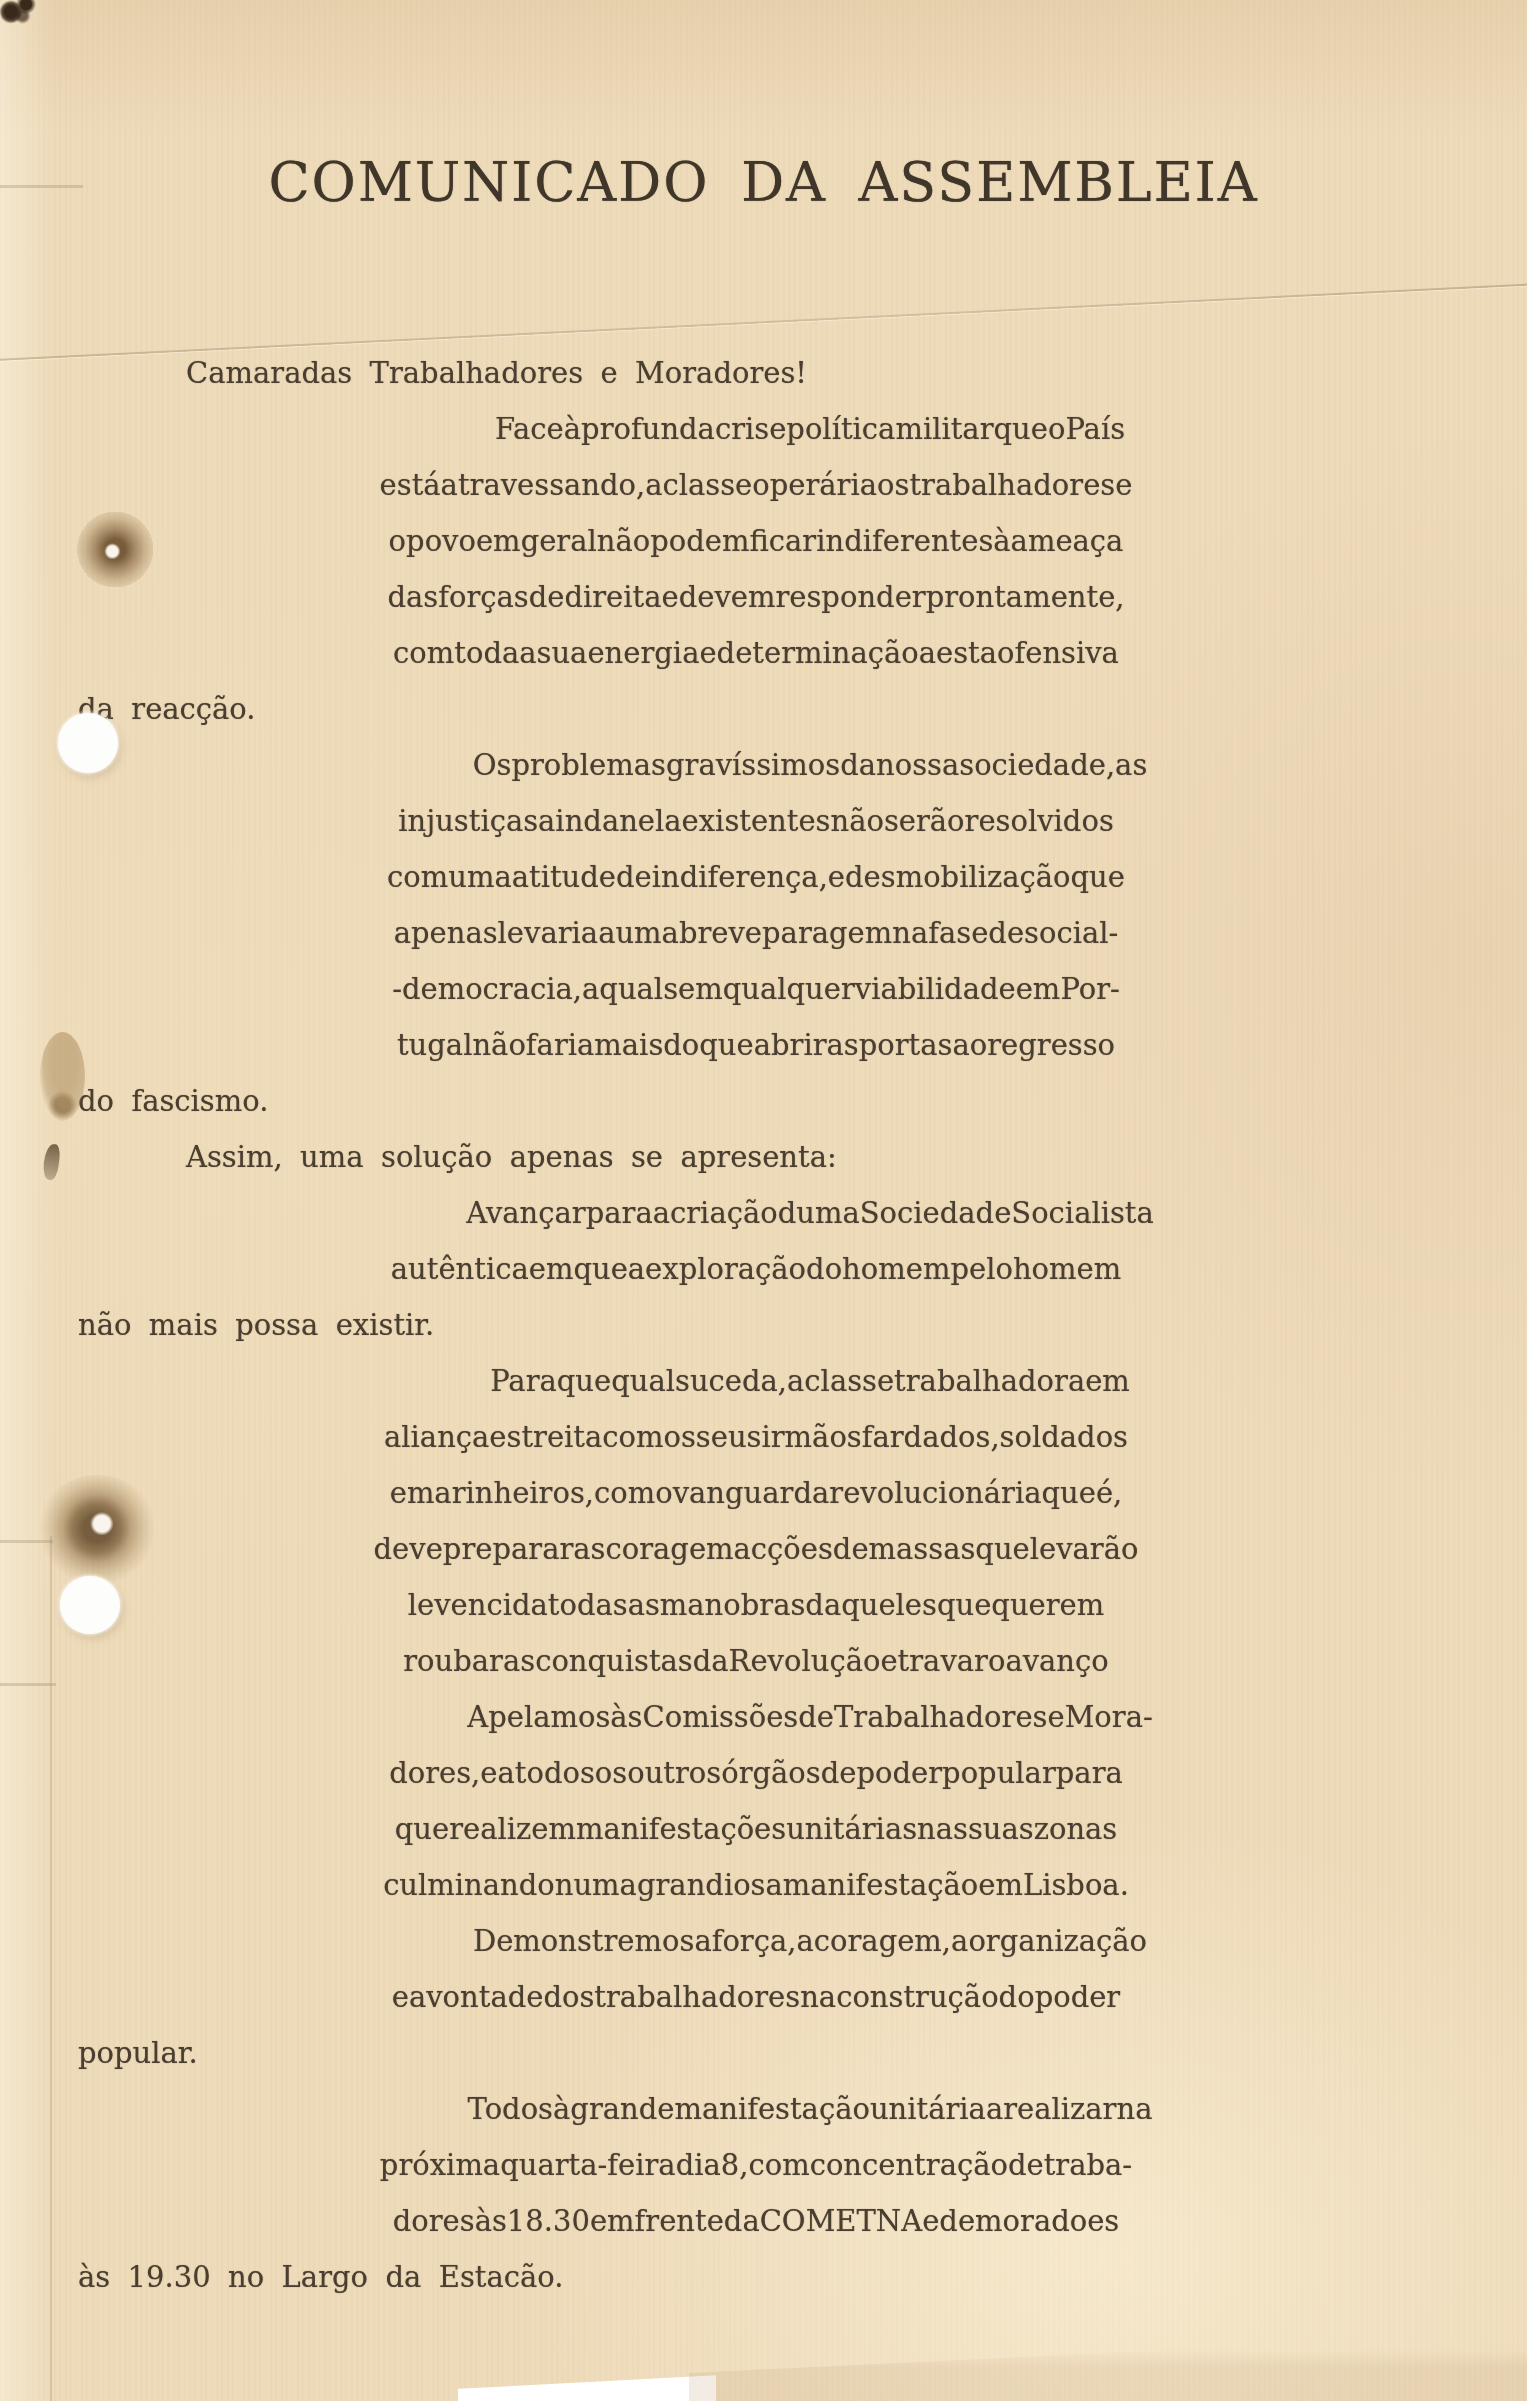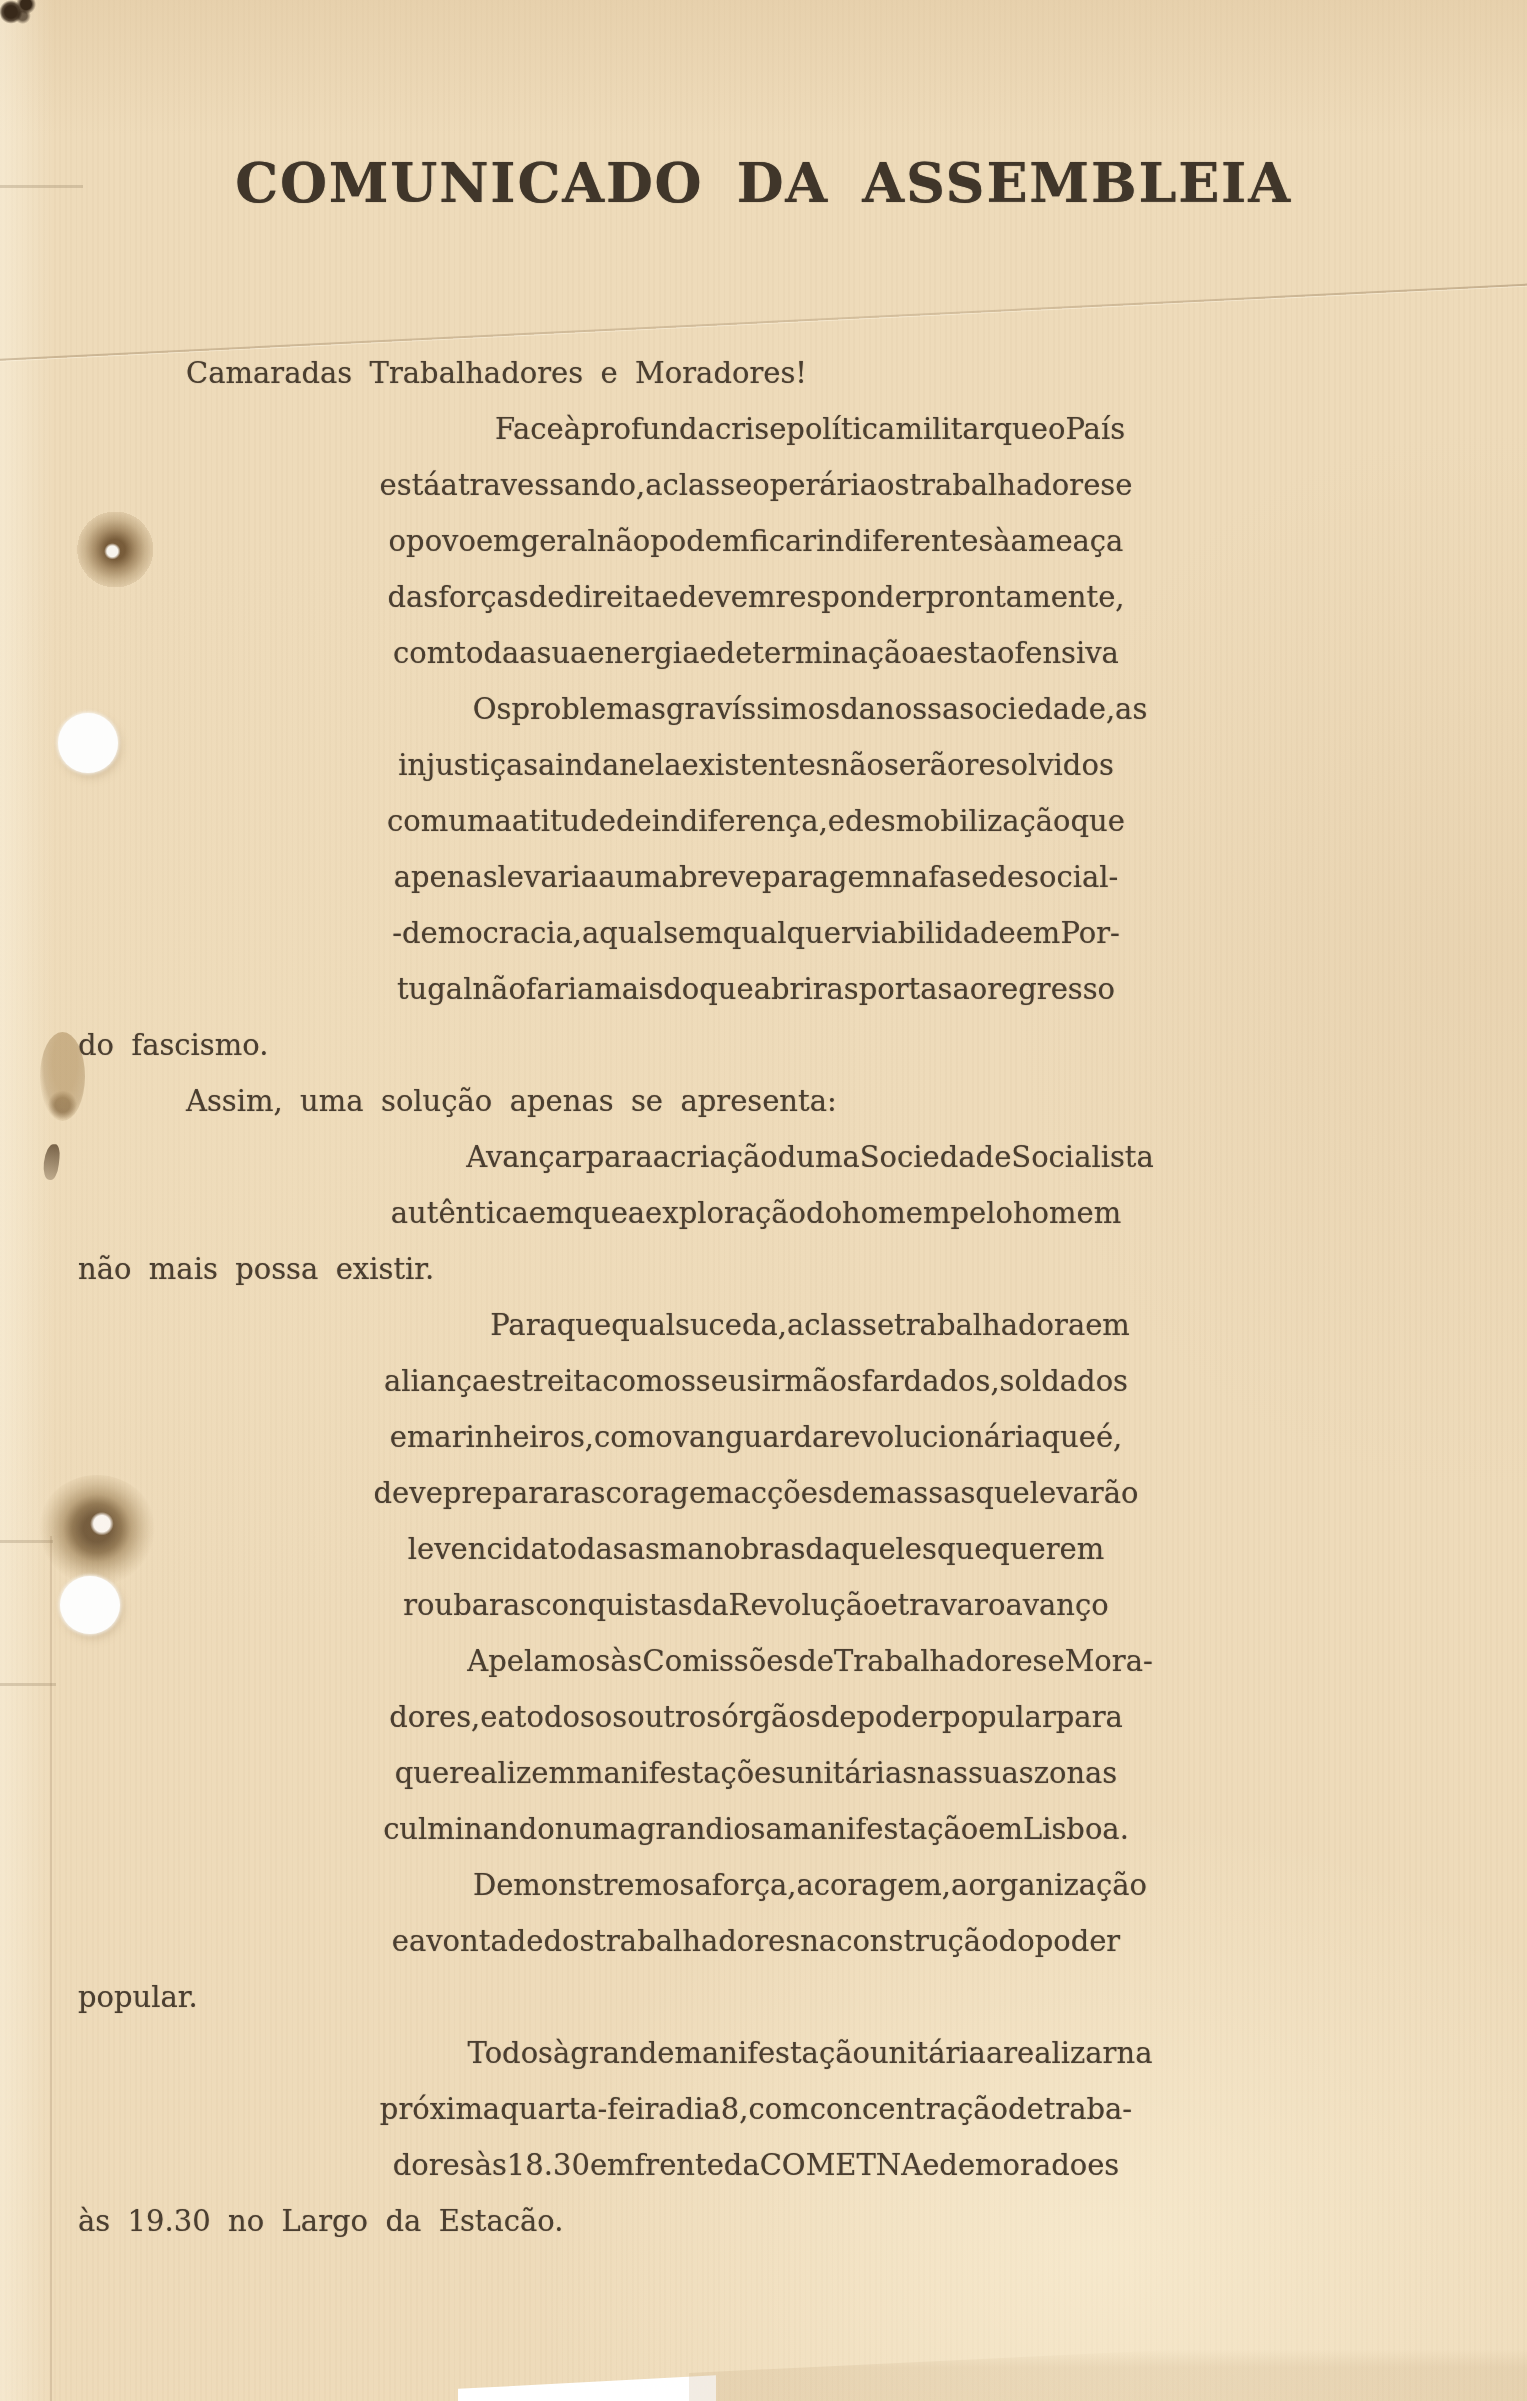--- a/index.html
+++ b/index.html
@@ -18,21 +18,21 @@
       linear-gradient(180deg, rgba(222,196,156,.45) 0px, rgba(222,196,156,0) 136px),
       radial-gradient(ellipse 816px 635px at 72% 94%, rgba(255,246,222,.5), transparent 70%),
       radial-gradient(ellipse 1088px 816px at 15% 45%, rgba(240,222,188,.35), transparent 70%),
       radial-gradient(ellipse 726px 816px at 97% 40%, rgba(214,186,146,.22), transparent 65%),
       repeating-linear-gradient(90deg, rgba(165,135,95,.045) 0 1.8px, rgba(255,255,255,0) 1.8px 5.4px);
   }
   .content{position:absolute;inset:0;z-index:2;}
   .title{
     position:absolute;top:145px;left:0;width:100%;
     margin:0;text-align:center;
-    font-size:54px;line-height:76px;font-weight:700;
+    font-size:54px;line-height:76px;font-weight:400;
     letter-spacing:1.8px;word-spacing:12.7px;
     color:var(--title-ink,#40362a);
     text-shadow:0 0 0.9px rgba(64,54,42,.8);
   }
   .body{
     position:absolute;top:345px;left:78px;width:1356px;
     font-size:29px;line-height:56px;
     text-shadow:0 0 1.1px rgba(74,60,45,.55);
   }
   .line{height:56px;white-space:nowrap;}
@@ -170,20 +170,21 @@
           <span>toda</span>
           <span>a</span>
           <span>sua</span>
           <span>energia</span>
           <span>e</span>
           <span>determinação</span>
           <span>a</span>
           <span>esta</span>
           <span>ofensiva</span>
         </div>
+        <div class="line ragged">da reacção.</div>
         <div class="line justify indent">
           <span>Os</span>
           <span>problemas</span>
           <span>gravíssimos</span>
           <span>da</span>
           <span>nossa</span>
           <span>sociedade,</span>
           <span>as</span>
         </div>
         <div class="line justify">

